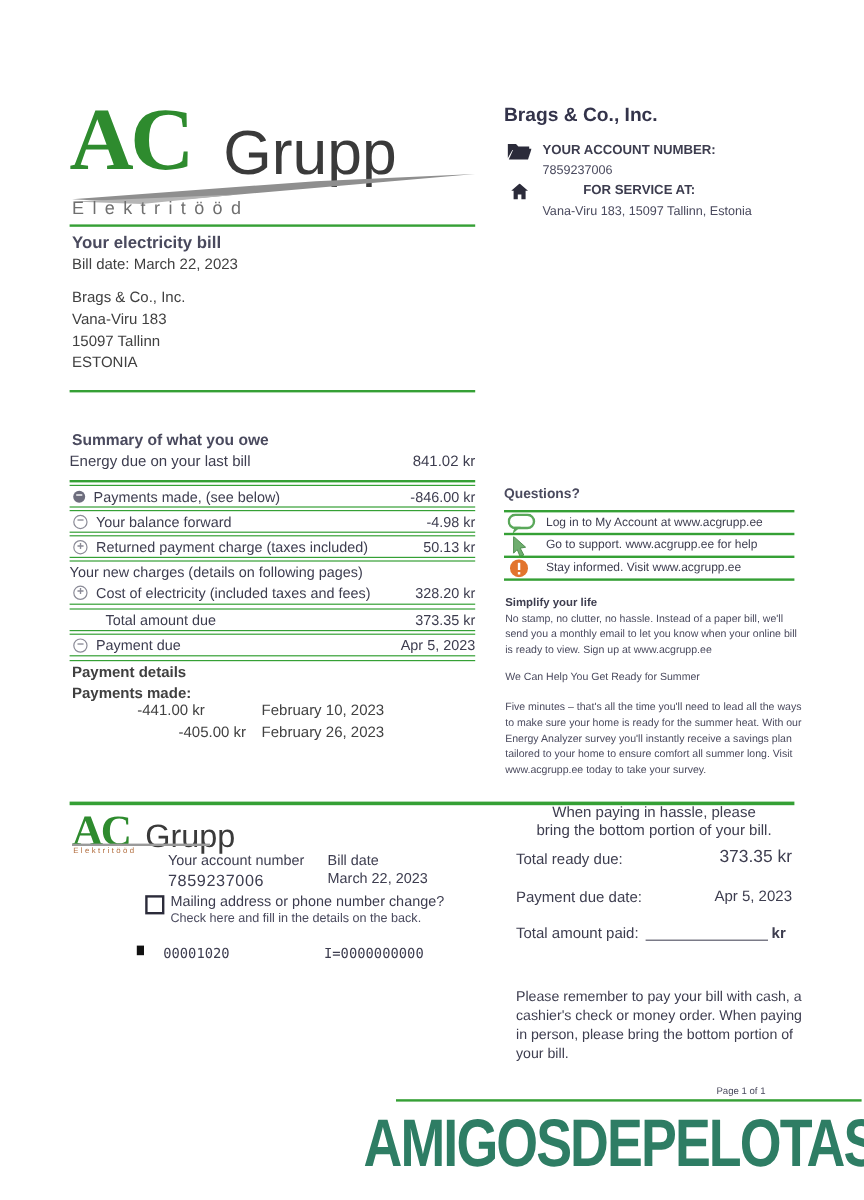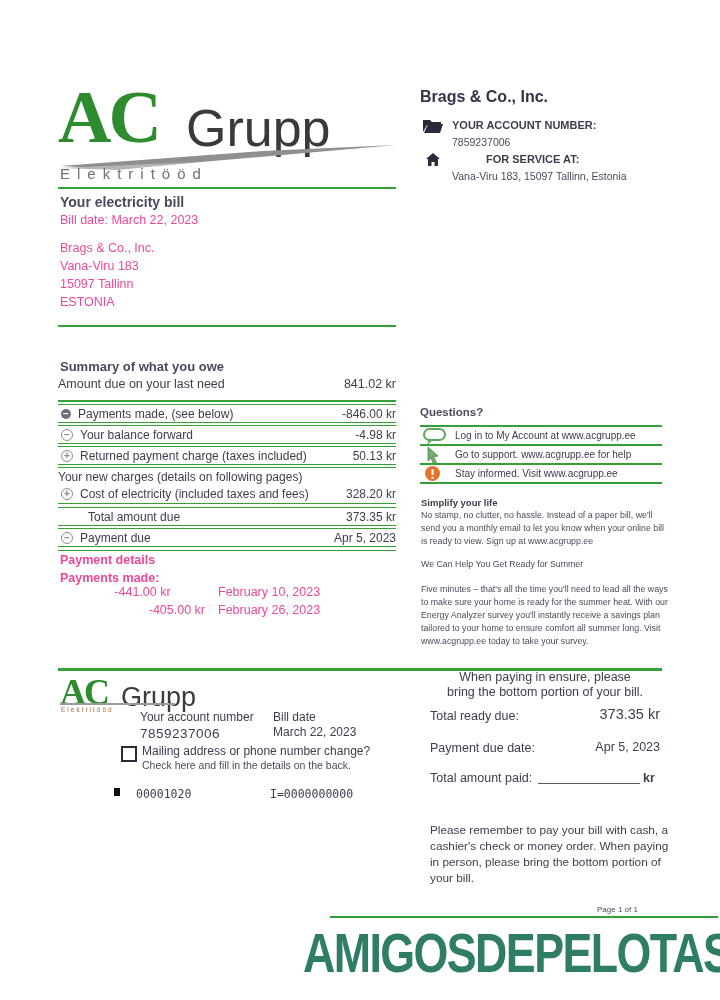--- a/index.html
+++ b/index.html
@@ -14,21 +14,21 @@
            color:#2e8b2e;font-size:74px;line-height:1;letter-spacing:-3px;}
   .logo-grupp{font-family:"Liberation Sans",sans-serif;color:#3a3a3a;font-size:52px;line-height:1;}
   .logo-tag{color:#6f6f6f;font-size:15px;letter-spacing:7px;}
 
   
   .co-name{font-size:16px;font-weight:700;color:#33334a;}
   .mini-label{font-size:11px;font-weight:700;color:#3d3d4f;}
   .mini-text{font-size:10.5px;color:#4a4a5e;}
 
   .h1{font-size:14px;font-weight:700;color:#4a4a5e;}
-  .body-txt{font-size:12.5px;color:#ec4899;}
+  .body-txt{font-size:12.5px;color:#404040;}
   .bold{font-weight:700;}
 
   
   .srow{position:absolute;left:58px;width:338px;height:19px;display:flex;align-items:center;
         font-size:12px;color:#3d3d4f;box-sizing:border-box;}
   .srow .val{margin-left:auto;text-align:right;}
   .bt{border-top:1.5px solid #35a035;}
   .bb{border-bottom:1.5px solid #35a035;}
 
   .ci{display:inline-block;width:10px;height:10px;border-radius:50%;margin:0 7px 0 3px;
@@ -96,21 +96,21 @@
   <div class="abs h1" style="left:60px;top:194px;">Your electricity bill</div>
   <div class="abs body-txt" style="left:60px;top:213px;">Bill date: March 22, 2023</div>
   <div class="abs body-txt" style="left:60px;top:241px;">Brags &amp; Co., Inc.</div>
   <div class="abs body-txt" style="left:60px;top:259px;">Vana-Viru 183</div>
   <div class="abs body-txt" style="left:60px;top:277px;">15097 Tallinn</div>
   <div class="abs body-txt" style="left:60px;top:295px;">ESTONIA</div>
   <div class="greenline" style="left:58px;top:325px;width:338px;"></div>
 
   <div class="abs h1" style="left:60px;top:359px;font-size:13px;">Summary of what you owe</div>
   <div class="srow" style="top:374px;">
-    <span style="font-size:12.5px;">Amount due on your last need</span>
+    <span style="font-size:12.5px;">Energy due on your last bill</span>
     <span class="val" style="font-size:12.5px;">841.02 kr</span>
   </div>
 
   <div class="thinline" style="left:58px;top:400px;width:338px;"></div>
 
   <div class="srow bt bb" style="top:404px;">
     <span class="ci filled minus"></span>
     <span>Payments made, (see below)</span>
     <span class="val">-846.00 kr</span>
   </div>
@@ -189,21 +189,21 @@
   <div class="abs stub-lab" style="left:273px;top:725px;">March 22, 2023</div>
 
   <div class="checkbox" style="left:121px;top:746px;"></div>
   <div class="abs stub-lab" style="left:142px;top:744px;">Mailing address or phone number change?</div>
   <div class="abs" style="left:142px;top:759px;font-size:10.5px;color:#4a4a5e;">Check here and fill in the details on the back.</div>
 
   <div class="abs" style="left:114px;top:788px;width:6px;height:8px;background:#111;"></div>
   <div class="abs ocr" style="left:136px;top:787px;">00001020</div>
   <div class="abs ocr" style="left:270px;top:787px;">I=0000000000</div>
 
-  <div class="abs pay-line" style="left:425px;top:670px;width:240px;text-align:center;">When paying in ensure, please</div>
+  <div class="abs pay-line" style="left:425px;top:670px;width:240px;text-align:center;">When paying in hassle, please</div>
   <div class="abs pay-line" style="left:425px;top:685px;width:240px;text-align:center;">bring the bottom portion of your bill.</div>
 
   <div class="abs pay-line" style="left:430px;top:709px;">Total ready due:</div>
   <div class="abs" style="left:555px;top:706px;width:105px;text-align:right;font-size:14.5px;color:#3d3d4f;">373.35 kr</div>
 
   <div class="abs pay-line" style="left:430px;top:741px;">Payment due date:</div>
   <div class="abs" style="left:555px;top:740px;width:105px;text-align:right;font-size:12.5px;color:#3d3d4f;">Apr 5, 2023</div>
 
   <div class="abs pay-line" style="left:430px;top:771px;">Total amount paid:</div>
   <div class="blankline" style="left:538px;top:770px;width:102px;height:13px;"></div>

